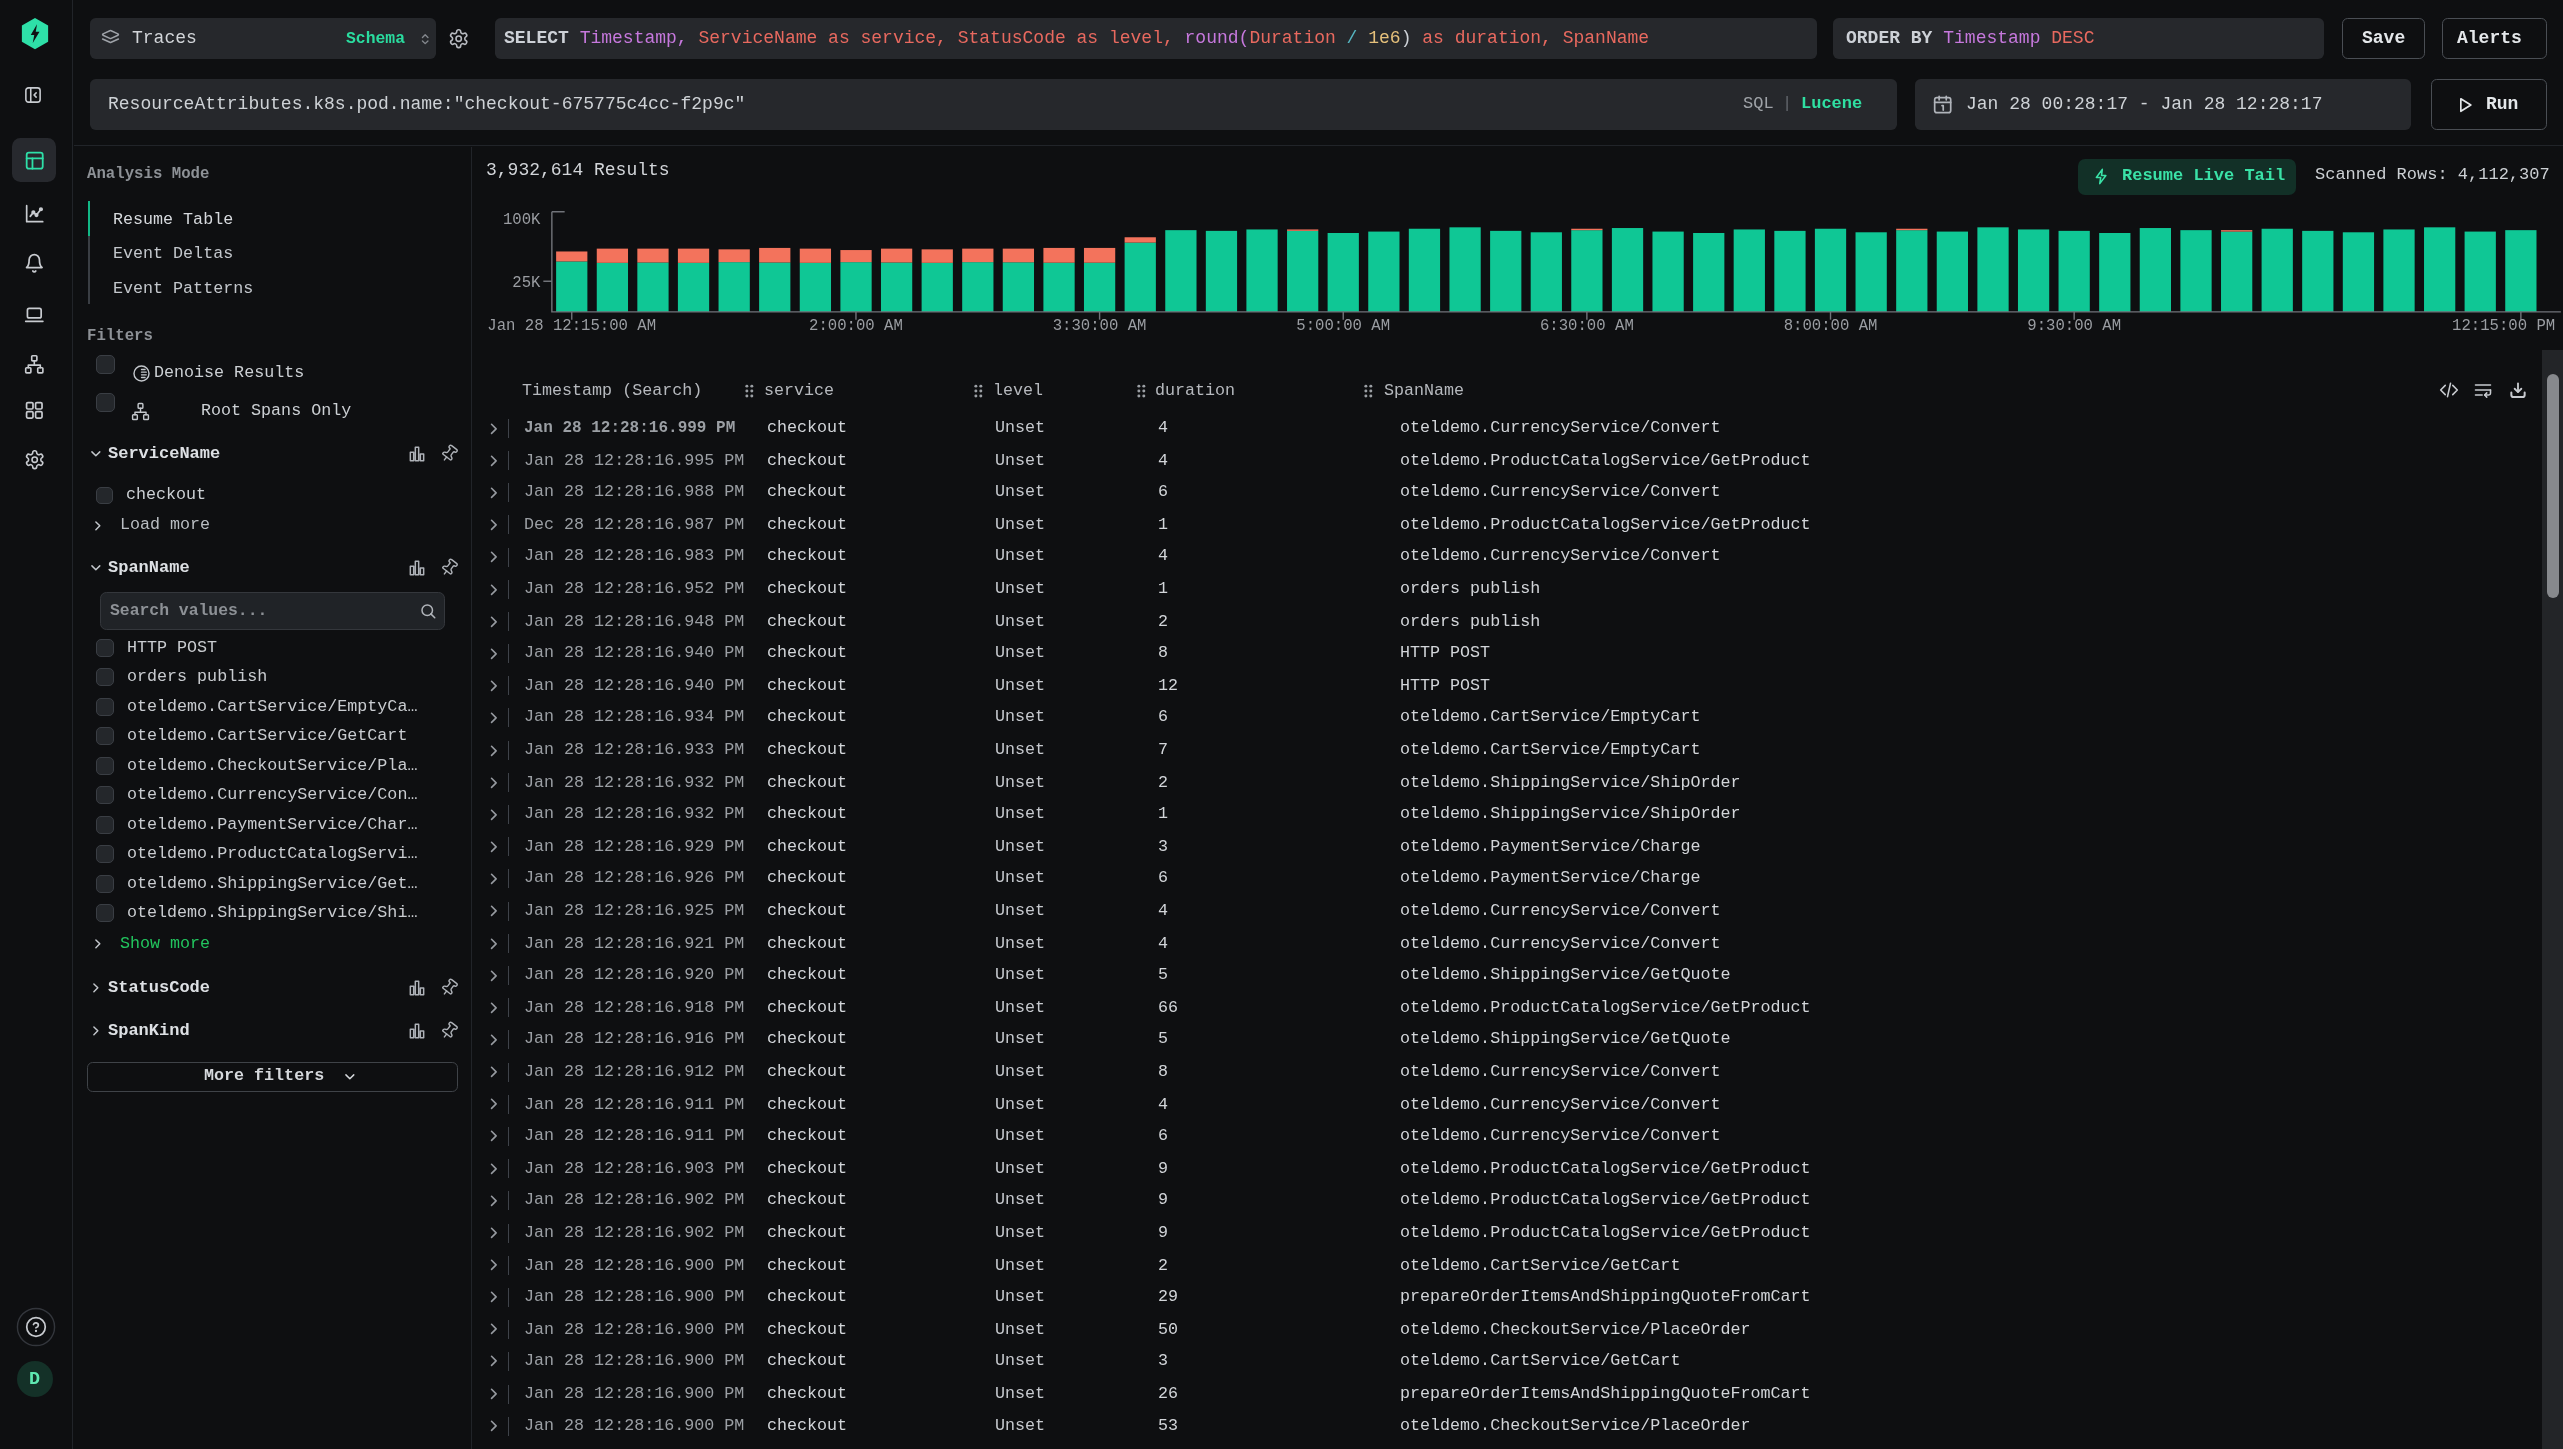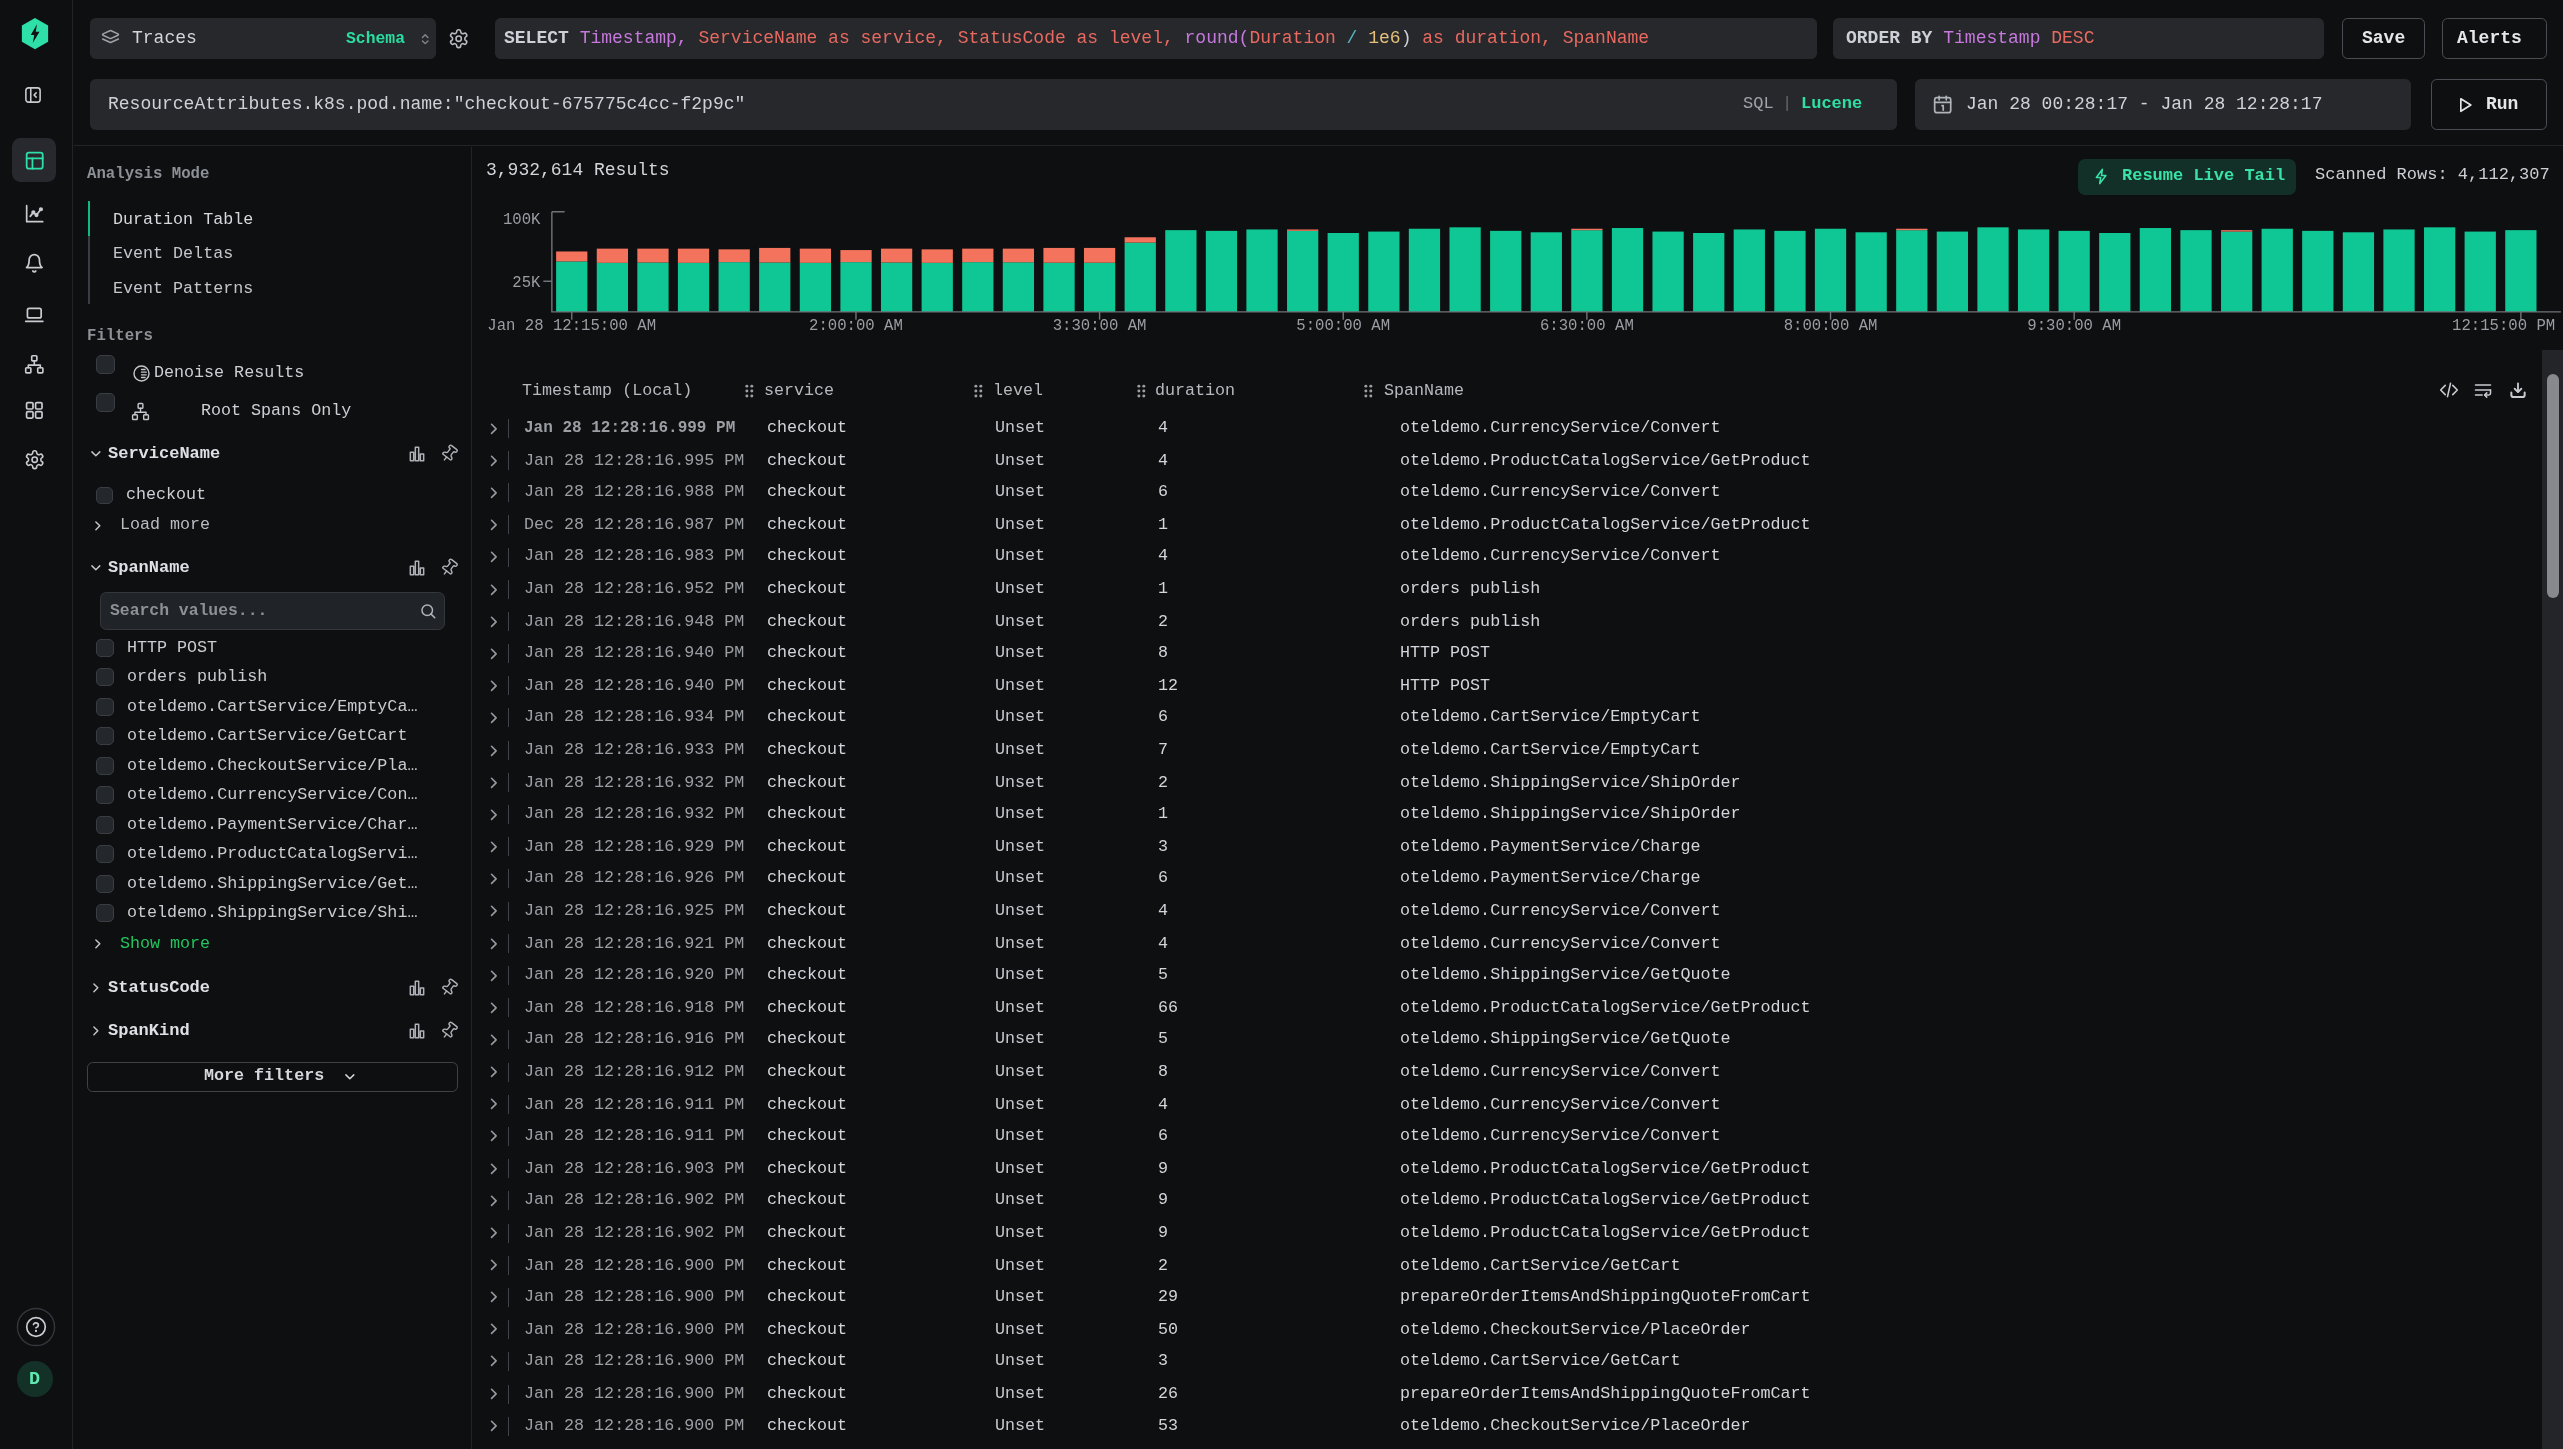--- a/index.html
+++ b/index.html
@@ -97,21 +97,21 @@
 <div style="position:absolute;left:2431px;top:79px;width:116px;height:51px;background:transparent;border-radius:5.7px;border:1.4px solid #4a4e54;"></div>
 <svg style="position:absolute;left:2455px;top:95px" width="20" height="20" viewBox="0 0 24 24" fill="none" stroke="#e4e7ea" stroke-width="2" stroke-linejoin="round">
     <path d="M7 4.5 19 12 7 19.5Z"></path>
   </svg>
 <div style="position:absolute;left:2486px;top:93px;line-height:23px;font-size:18px;color:#e4e7ea;font-weight:700;white-space:nowrap;">Run</div>
 <div style="position:absolute;left:74px;top:145px;width:2489px;height:1.4px;background:#212429"></div>
 <div style="position:absolute;left:471px;top:147px;width:1.4px;height:1303px;background:#212429"></div>
 <div style="position:absolute;left:87px;top:164px;line-height:20.6px;font-size:15.7px;color:#8d9196;font-weight:700;white-space:nowrap;">Analysis Mode</div>
 <div style="position:absolute;left:88px;top:201px;width:2.1px;height:36px;background:#12b886"></div>
 <div style="position:absolute;left:88px;top:236px;width:2.1px;height:68px;background:#3a3e44"></div>
-<div style="position:absolute;left:113px;top:209px;line-height:22px;font-size:16.7px;color:#d6d9dd;font-weight:400;white-space:nowrap;">Duration Table</div>
+<div style="position:absolute;left:113px;top:209px;line-height:22px;font-size:16.7px;color:#d6d9dd;font-weight:400;white-space:nowrap;">Resume Table</div>
 <div style="position:absolute;left:113px;top:243px;line-height:22px;font-size:16.7px;color:#c3c7cc;font-weight:400;white-space:nowrap;">Event Deltas</div>
 <div style="position:absolute;left:113px;top:278px;line-height:22px;font-size:16.7px;color:#c3c7cc;font-weight:400;white-space:nowrap;">Event Patterns</div>
 <div style="position:absolute;left:87px;top:326px;line-height:20.6px;font-size:15.7px;color:#8d9196;font-weight:700;white-space:nowrap;">Filters</div>
 <div style="position:absolute;left:96px;top:355px;width:18.5px;height:18.5px;background:#24272b;border:1.4px solid #3a3e44;border-radius:5px"></div>
 <svg style="position:absolute;left:132px;top:364px" width="19" height="19" viewBox="0 0 24 24" fill="none" stroke="#c3c7cc" stroke-width="1.8" stroke-linecap="round" stroke-linejoin="round">
     <circle cx="12" cy="12" r="9.5"></circle>
     <path d="M12 7h4.5M12 10.3h6M12 13.7h6M12 17h4.5" stroke-width="1.7"></path>
   </svg>
 <div style="position:absolute;left:154px;top:362px;line-height:22px;font-size:16.7px;color:#ccd0d4;font-weight:400;white-space:nowrap;">Denoise Results</div>
 <div style="position:absolute;left:96px;top:393px;width:18.5px;height:18.5px;background:#24272b;border:1.4px solid #3a3e44;border-radius:5px"></div>
@@ -305,21 +305,21 @@
     <text x="520.5" y="175" text-anchor="middle" font-size="22" fill="#9a9da2" font-family="Liberation Mono,monospace">2:00:00 AM</text>
     <text x="863.4" y="175" text-anchor="middle" font-size="22" fill="#9a9da2" font-family="Liberation Mono,monospace">3:30:00 AM</text>
     <text x="1206.3" y="175" text-anchor="middle" font-size="22" fill="#9a9da2" font-family="Liberation Mono,monospace">5:00:00 AM</text>
     <text x="1549.2" y="175" text-anchor="middle" font-size="22" fill="#9a9da2" font-family="Liberation Mono,monospace">6:30:00 AM</text>
     <text x="1892.1" y="175" text-anchor="middle" font-size="22" fill="#9a9da2" font-family="Liberation Mono,monospace">8:00:00 AM</text>
     <text x="2235.0" y="175" text-anchor="middle" font-size="22" fill="#9a9da2" font-family="Liberation Mono,monospace">9:30:00 AM</text>
     <text x="2912.0" y="175" text-anchor="end" font-size="22" fill="#9a9da2" font-family="Liberation Mono,monospace">12:15:00 PM</text>
     <text x="76.5" y="25" text-anchor="end" font-size="22" fill="#9a9da2" font-family="Liberation Mono,monospace">100K</text>
     <text x="76.5" y="114" text-anchor="end" font-size="22" fill="#9a9da2" font-family="Liberation Mono,monospace">25K</text>
   </svg>
-<div style="position:absolute;left:522px;top:380px;line-height:22px;font-size:16.7px;color:#b6b9be;font-weight:400;white-space:nowrap;">Timestamp (Local)</div>
+<div style="position:absolute;left:522px;top:380px;line-height:22px;font-size:16.7px;color:#b6b9be;font-weight:400;white-space:nowrap;">Timestamp (Search)</div>
 <svg style="position:absolute;left:744px;top:384px" width="11.4" height="14.2" viewBox="0 0 16 20">
     <circle cx="4" cy="3" r="2.1" fill="#9b9fa4"></circle>
     <circle cx="11" cy="3" r="2.1" fill="#9b9fa4"></circle>
     <circle cx="4" cy="10" r="2.1" fill="#9b9fa4"></circle>
     <circle cx="11" cy="10" r="2.1" fill="#9b9fa4"></circle>
     <circle cx="4" cy="17" r="2.1" fill="#9b9fa4"></circle>
     <circle cx="11" cy="17" r="2.1" fill="#9b9fa4"></circle>
   </svg>
 <div style="position:absolute;left:764px;top:380px;line-height:22px;font-size:16.7px;color:#b6b9be;font-weight:400;white-space:nowrap;">service</div>
 <svg style="position:absolute;left:973px;top:384px" width="11.4" height="14.2" viewBox="0 0 16 20">

